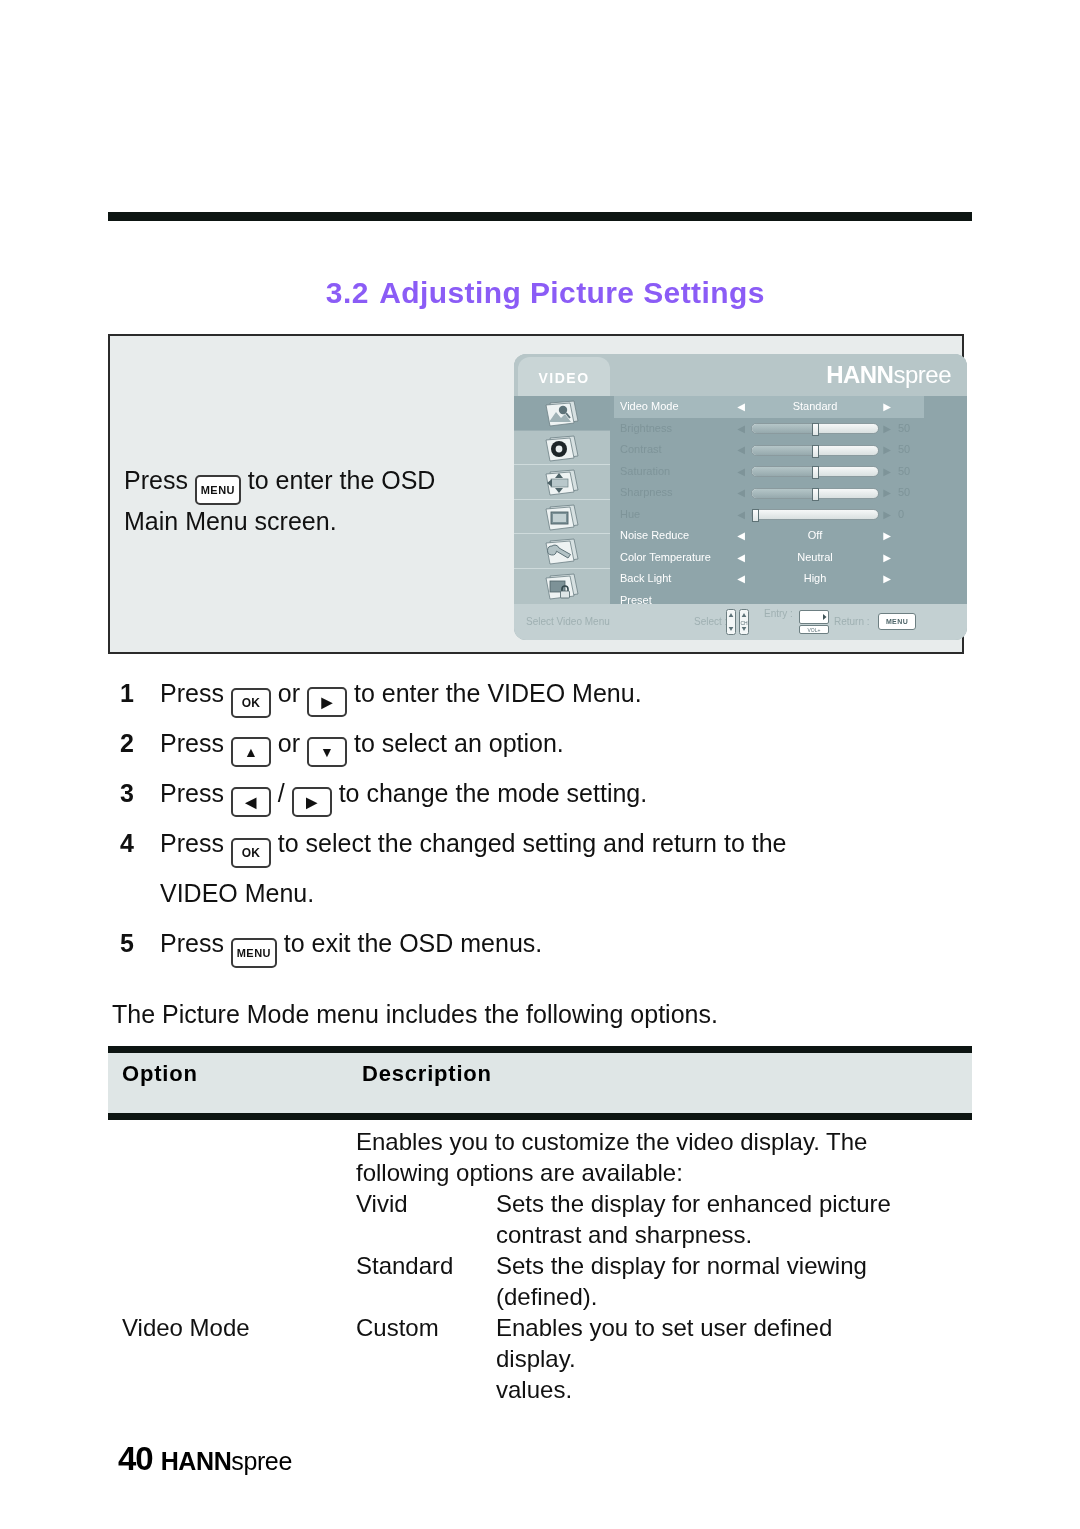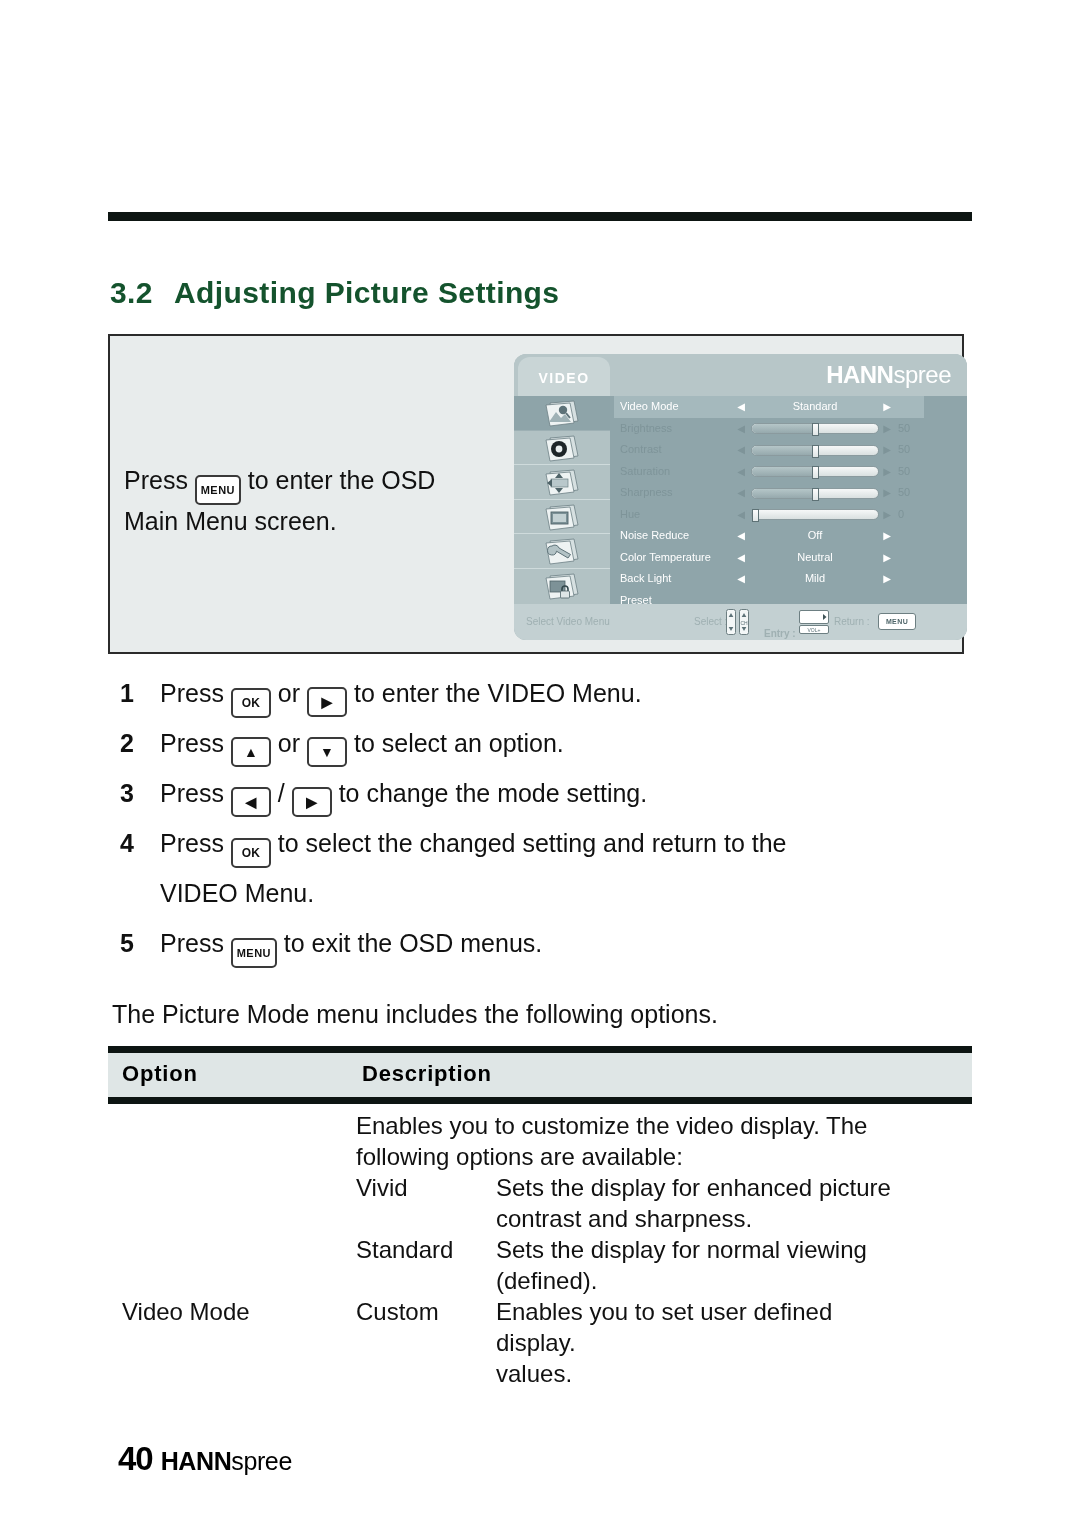--- a/index.html
+++ b/index.html
@@ -36,21 +36,22 @@
   
   .section-heading {
     position: absolute;
     left: 110px;
     top: 276px;
     width: 860px;
     font-size: 30px;
     font-weight: bold;
     letter-spacing: 0.4px;
     white-space: nowrap;
-    color: #14532d;
+    color: #8b5cf6;
+    text-align: center;
   }
   .section-heading .num {
     display: inline-block;
     width: 64px;
   }
 
   
   .illus-box {
     position: absolute;
     left: 108px;
@@ -238,21 +239,21 @@
     left: 0; top: 250px;
     width: 100%;
     height: 36px;
     background: #c3d0d2;
     border-radius: 0 0 12px 12px;
     color: #9fb0b2;
     font-size: 10px;
   }
   .osd-footer .f-left { position: absolute; left: 12px; top: 12px; }
   .osd-footer .f-sel  { position: absolute; left: 180px; top: 12px; }
-  .osd-footer .f-ent  { position: absolute; left: 250px; top: 24px; font-weight: bold; }
+  .osd-footer .f-ent  { position: absolute; left: 250px; top: 4px; }
   .osd-footer .f-ret  { position: absolute; left: 320px; top: 12px; }
 
   .btn-updown {
     position: absolute;
     left: 212px; top: 5px;
     width: 24px; height: 26px;
   }
   .btn-entry {
     position: absolute;
     left: 285px; top: 6px;
@@ -313,21 +314,21 @@
     left: 108px;
     top: 1046px;
     width: 864px;
   }
   .tbl-rule-top {
     height: 7px;
     background: #0d1512;
   }
   .tbl-head {
     background: #dfe6e6;
-    height: 44px;
+    height: 60px;
     position: relative;
   }
   .tbl-head .th-opt {
     position: absolute;
     left: 14px; top: 8px;
     font-size: 22px;
     font-weight: bold;
     letter-spacing: .8px;
   }
   .tbl-head .th-desc {
@@ -571,21 +572,21 @@
           <div class="osd-row">
             <span class="lbl">Color Temperature</span>
             <span class="ar-l">◀</span>
             <span class="val">Neutral</span>
             <span class="ar-r">▶</span>
           </div>
 
           <div class="osd-row">
             <span class="lbl">Back Light</span>
             <span class="ar-l">◀</span>
-            <span class="val">Mild</span>
+            <span class="val">High</span>
             <span class="ar-r">▶</span>
           </div>
 
           <div class="osd-row">
             <span class="lbl">Preset</span>
           </div>
 
         </div>
       </div>
 

